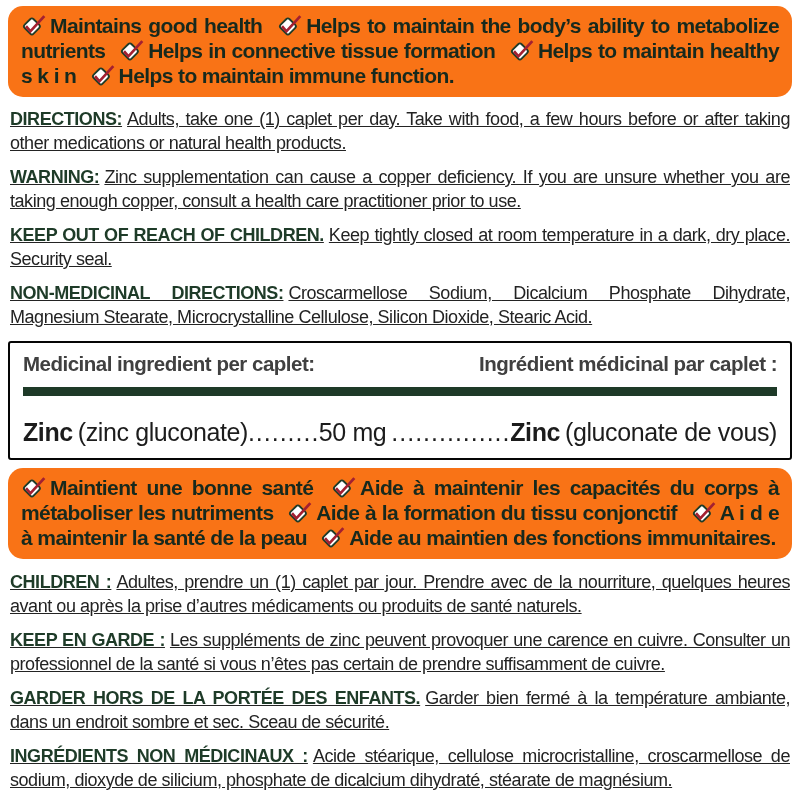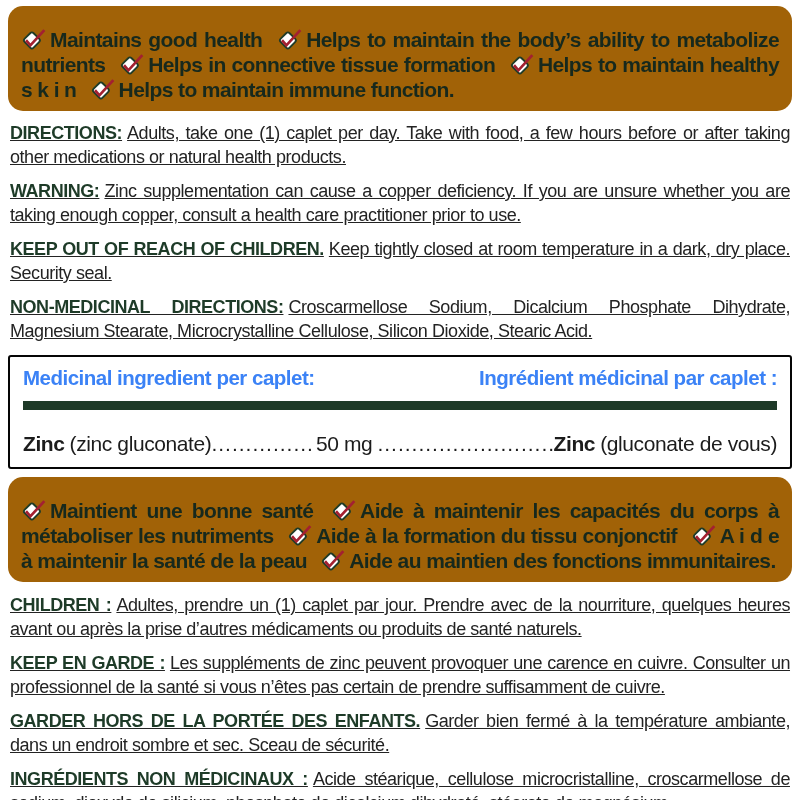--- a/index.html
+++ b/index.html
@@ -13,23 +13,23 @@
     -webkit-font-smoothing: antialiased;
   }
   .label {
     position: relative;
     width: 800px;
     height: 800px;
   }
   
   .claims-box {
     margin: 6px 8px 10px;
-    background: #a16207;
+    background: #f97316;
     border-radius: 15px;
-    padding: 21px 13px 9px;
+    padding: 7px 13px 9px;
     font-weight: bold;
     font-size: 21px;
     line-height: 25px;
     letter-spacing: -0.6px;
     color: #17291d;
     text-align: justify;
   }
   .claims-box.fr { margin: 8px 8px 11px; }
   .claim { display: inline; }
   .claim-icon {
@@ -62,31 +62,31 @@
     border: 2px solid #050505;
     border-radius: 3px;
     padding: 9px 13px 11px;
   }
   .med-head {
     display: flex;
     justify-content: space-between;
     font-weight: bold;
     font-size: 20.5px;
     letter-spacing: -0.5px;
-    color: #3b82f6;
+    color: #404040;
   }
   .med-bar {
     height: 9px;
     background: #1e3a28;
     margin: 11px 0 10px;
   }
   .med-line {
     display: flex;
     align-items: baseline;
-    font-size: 21px;
+    font-size: 25px;
     letter-spacing: -0.4px;
     color: #1c1c1c;
     white-space: nowrap;
   }
   .med-line .grp { display: inline-block; white-space: nowrap; }
   .med-line .b { font-weight: bold; }
   .med-line .n { margin-left: 5px; }
   .med-line .amount { margin: 12px 5px 0 1px; }
   .med-line .dots {
     flex: 1 1 0;

